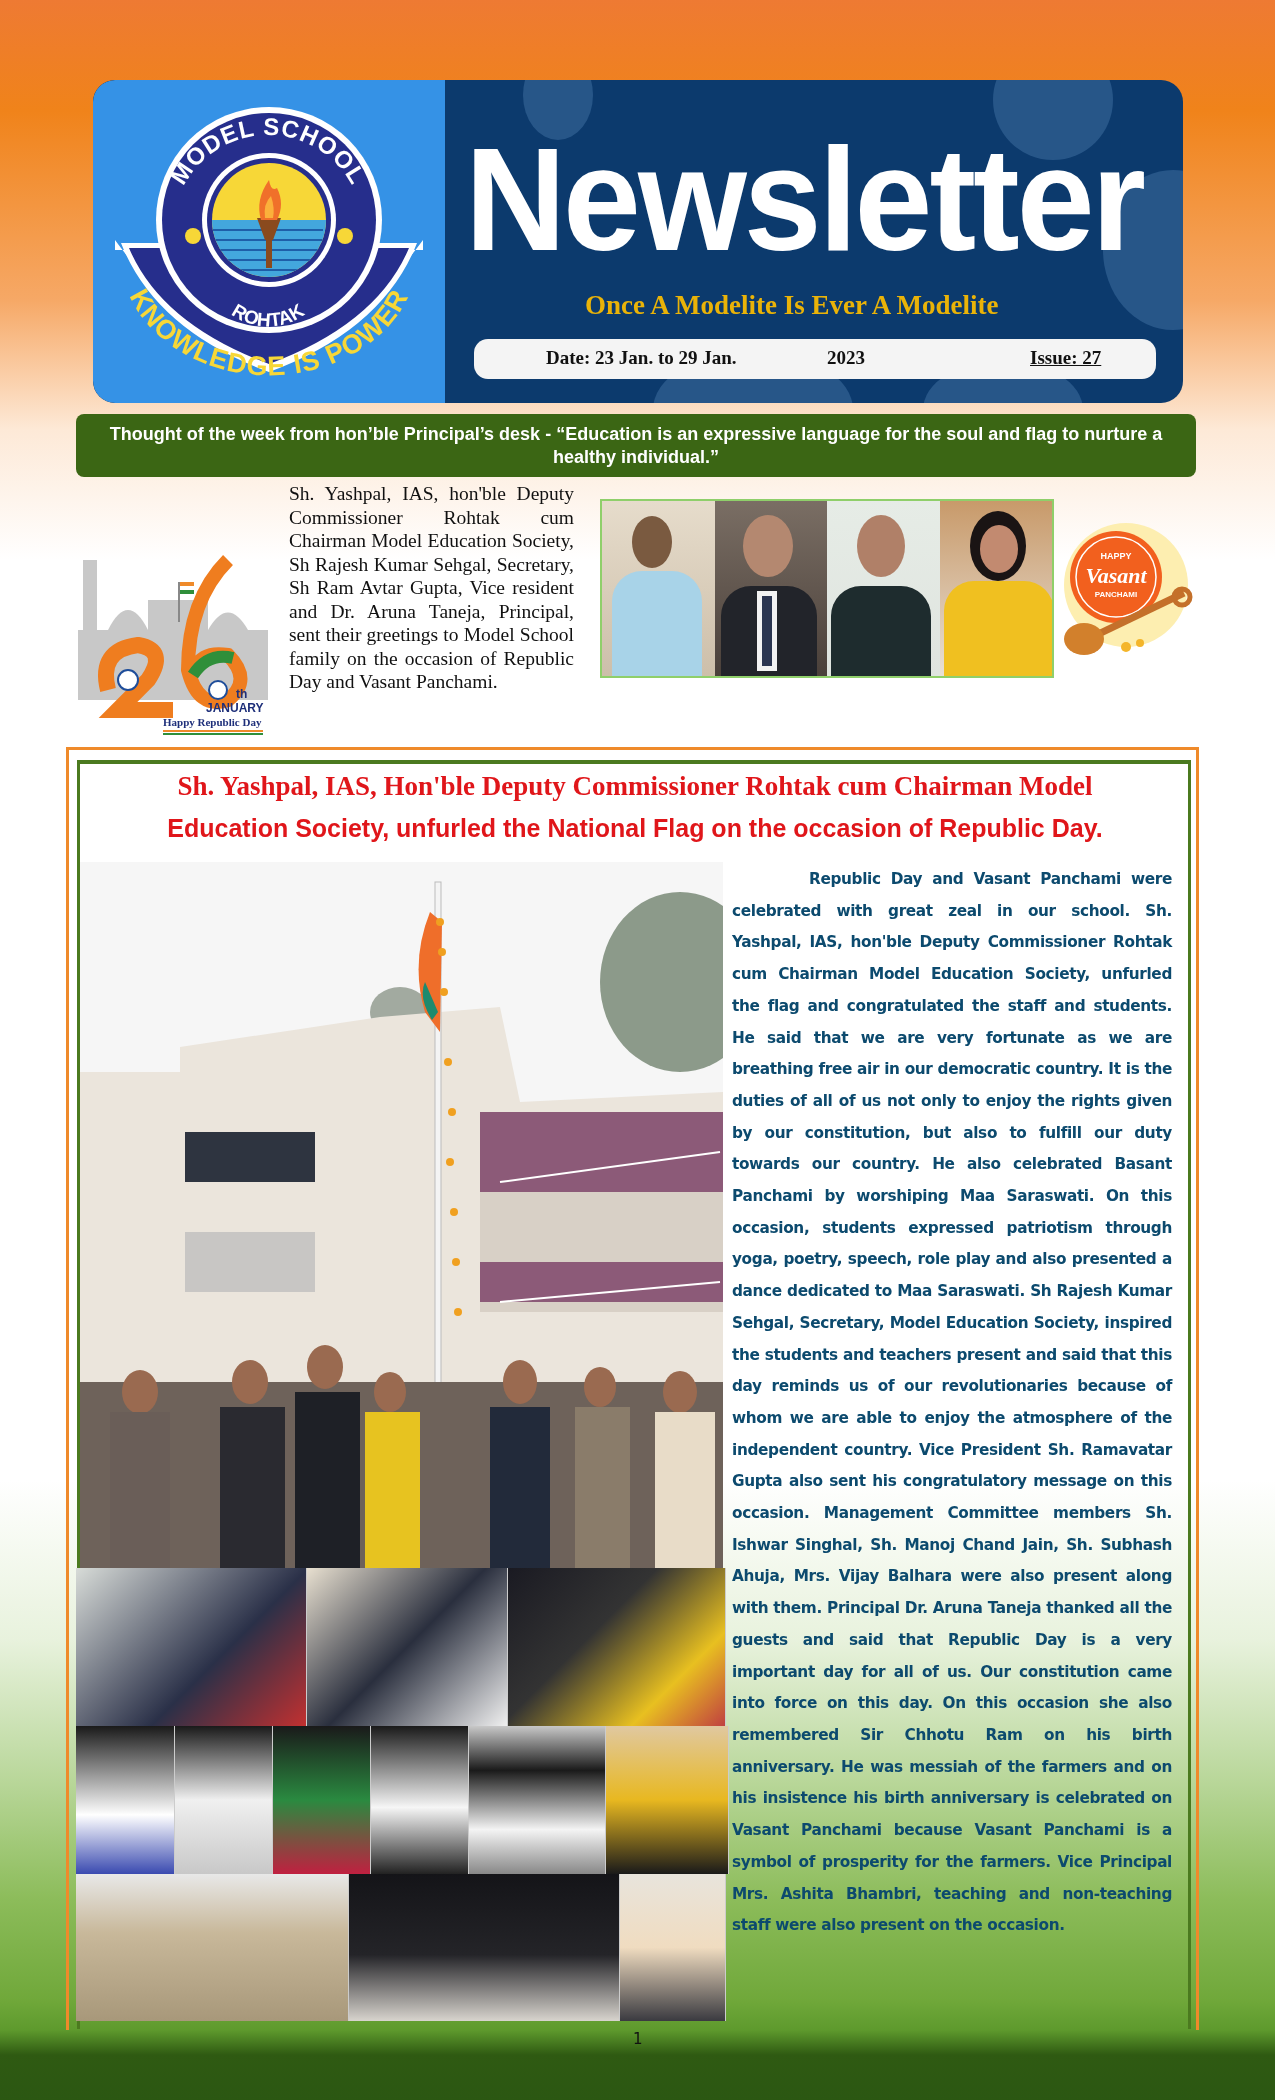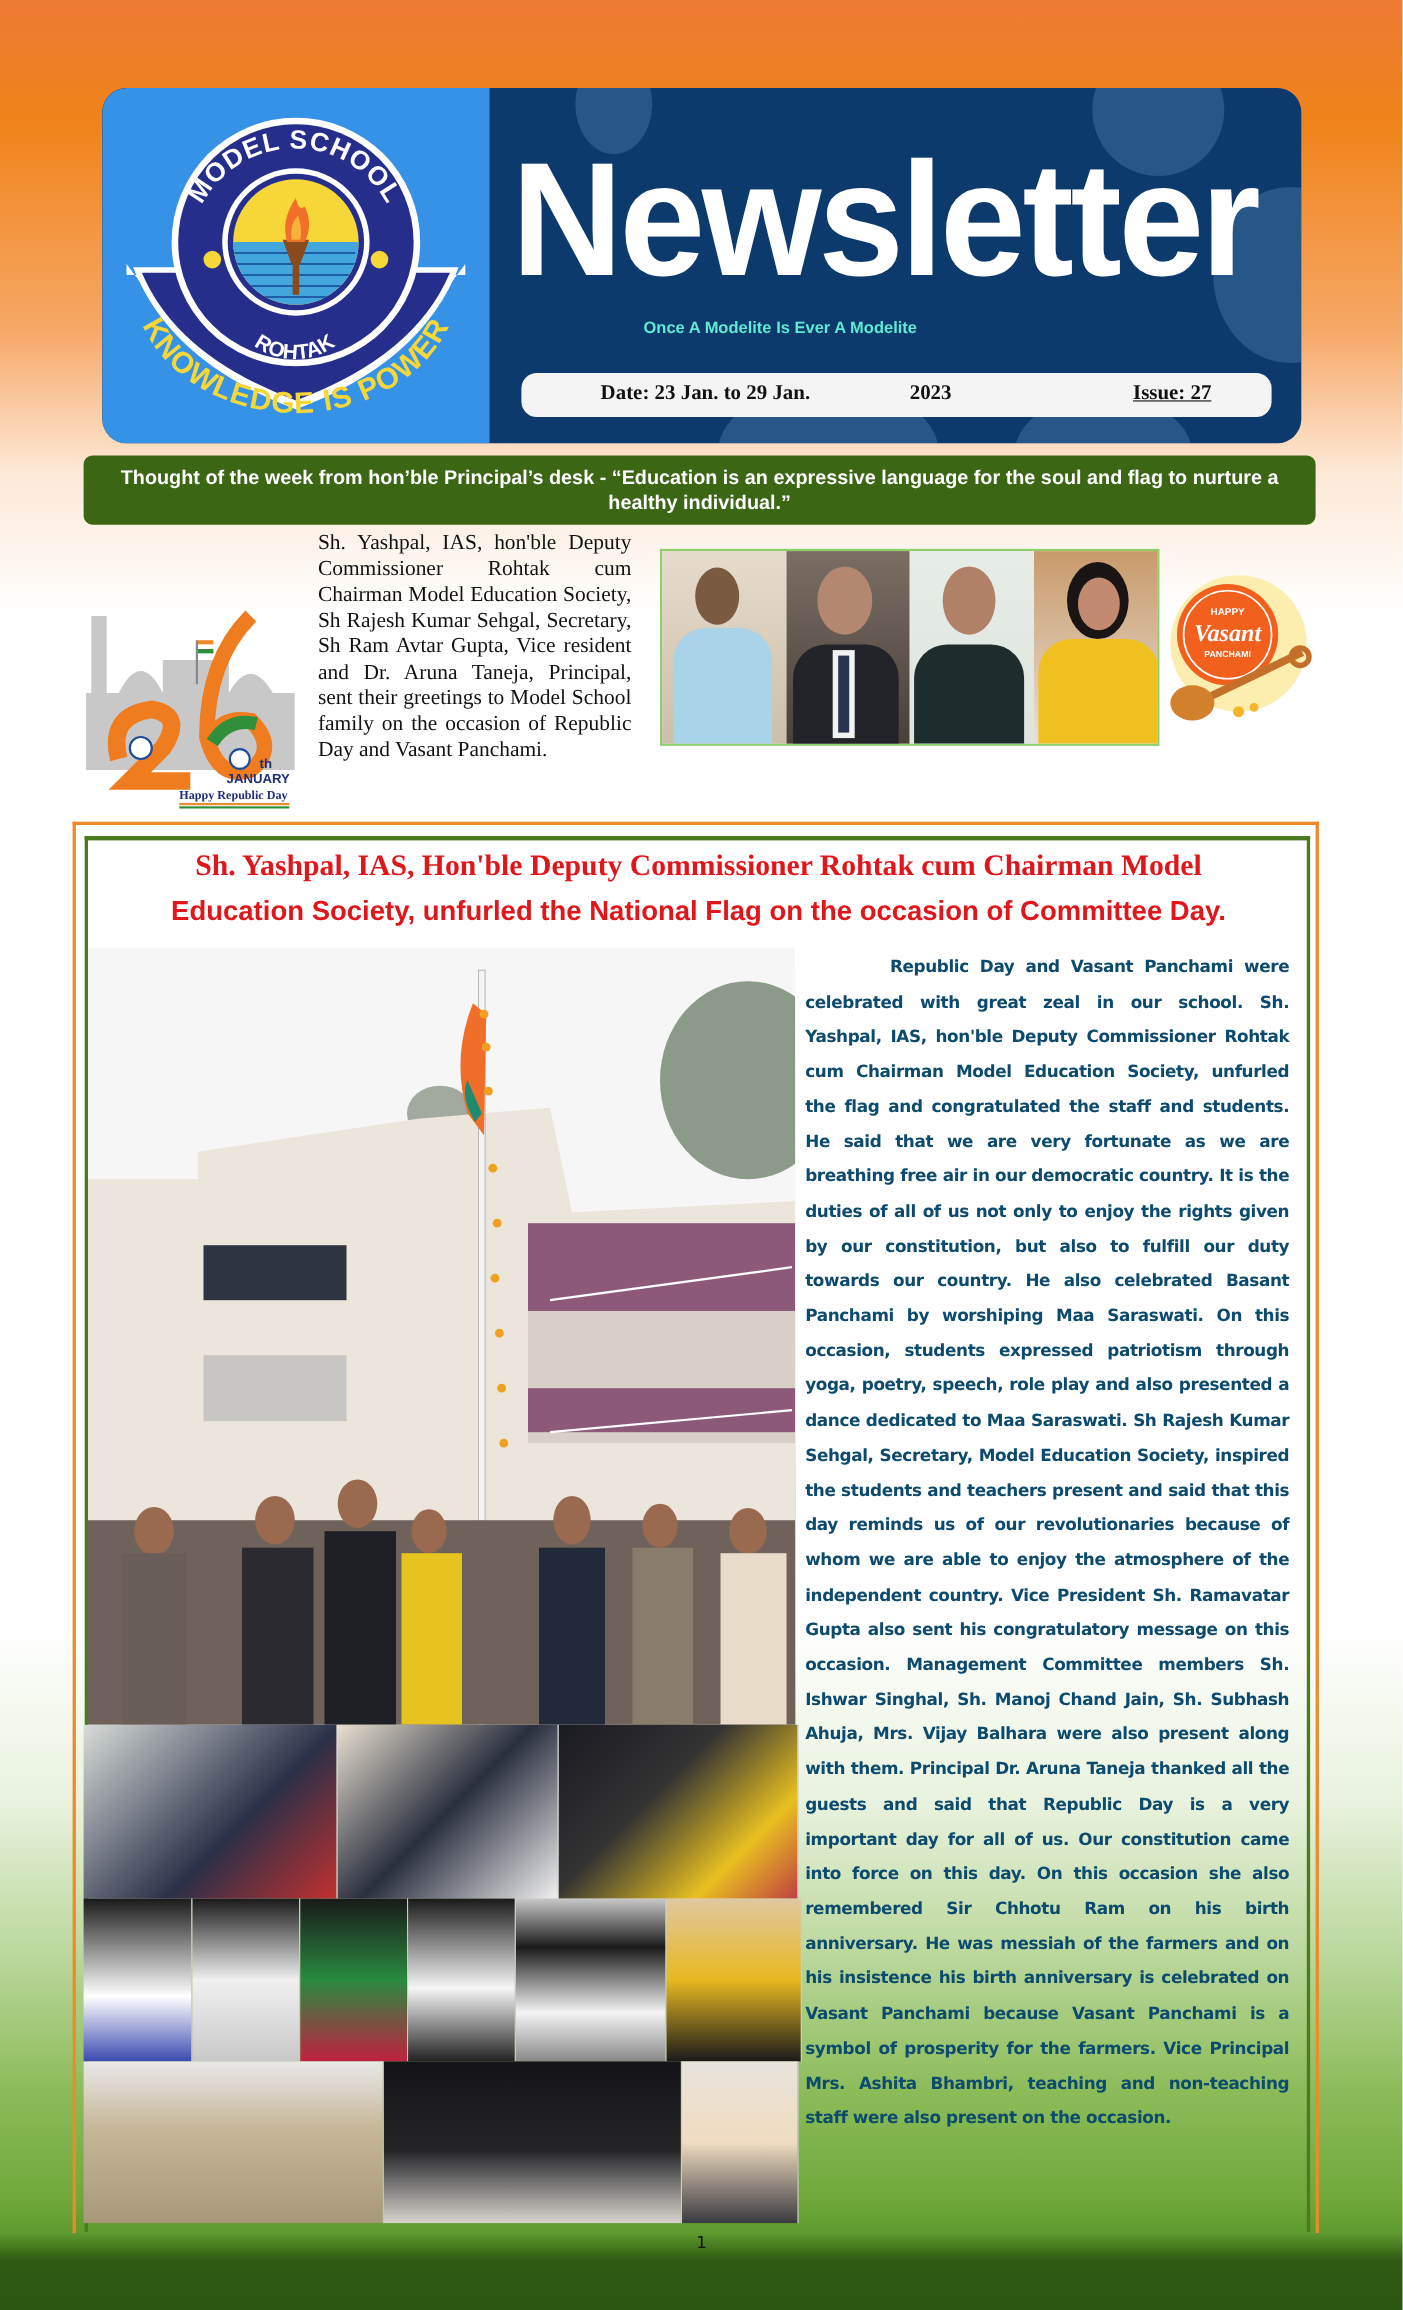--- a/index.html
+++ b/index.html
@@ -17,22 +17,22 @@
   #header { left: 93px; top: 80px; width: 1090px; height: 323px; border-radius: 22px;
     background: #0c3a6d; overflow: hidden; }
   #logo-panel { left: 0; top: 0; width: 352px; height: 323px; background: #3592e6;
     border-radius: 22px 0 0 22px; }
   .bubble { position: absolute; border-radius: 50%; background: rgba(120,170,220,0.25); }
   #school-name { left: 470px; top: 110px; width: 700px; text-align: left;
     font-family: "Liberation Sans", sans-serif; font-weight: bold; color: #fff; font-size: 23px; }
   #newsletter-title { left: 465px; top: 120px; font-family: "Liberation Sans", sans-serif;
     font-weight: bold; color: #fff; font-size: 140px; line-height: 160px; letter-spacing: -3px;
     transform: scaleY(1.05); }
-  #motto { left: 585px; top: 290px; font-family: Liberation Sans, sans-serif;
-    font-weight: bold; color: #5eead4; font-size: 15px; }
+  #motto { left: 585px; top: 290px; font-family: Liberation Serif, serif;
+    font-weight: bold; color: #eab308; font-size: 27px; }
   #date-bar { left: 474px; top: 339px; width: 682px; height: 40px; border-radius: 14px;
     background: #f4f4f4; }
   #date-bar span { position: absolute; top: 8px; font-family: "Liberation Serif", serif;
     font-weight: bold; font-size: 19px; color: #111; }
 
   
   #thought { left: 76px; top: 414px; width: 1120px; height: 63px; background: #3b6614;
     border-radius: 8px; color: #fff; font-family: "Liberation Sans", sans-serif;
     font-weight: bold; font-size: 18px; text-align: center; line-height: 23px;
     display: flex; align-items: center; justify-content: center; padding: 0 20px; box-sizing: border-box; }
@@ -204,21 +204,21 @@
     <circle cx="70" cy="132" r="5" fill="#f4b52a"></circle>
       <circle cx="84" cy="128" r="4" fill="#f4b52a"></circle>
   </svg>
 </div>
 
 <div id="frame-orange" class="abs"></div>
 <div id="frame-green" class="abs"></div>
 
 <div id="headline" class="abs">
   <div>Sh. Yashpal, IAS, Hon'ble Deputy Commissioner Rohtak cum Chairman Model</div>
-  <div class="l2">Education Society, unfurled the National Flag on the occasion of Committee Day.</div>
+  <div class="l2">Education Society, unfurled the National Flag on the occasion of Republic Day.</div>
 </div>
 
 <div id="main-photo" class="abs">
   <svg width="643" height="706" viewBox="0 0 643 706">
     <rect x="0" y="0" width="643" height="706" fill="#f6f6f6"></rect>
 
     <ellipse cx="600" cy="120" rx="80" ry="90" fill="#8c9a8a"></ellipse>
     <ellipse cx="320" cy="150" rx="30" ry="25" fill="#a2aaa0"></ellipse>
 
     <path d="M 0 210 L 100 210 L 100 185 L 300 155 L 420 145 L 440 240 L 643 230 L 643 520 L 0 520 Z" fill="#ebe5dc"></path>

